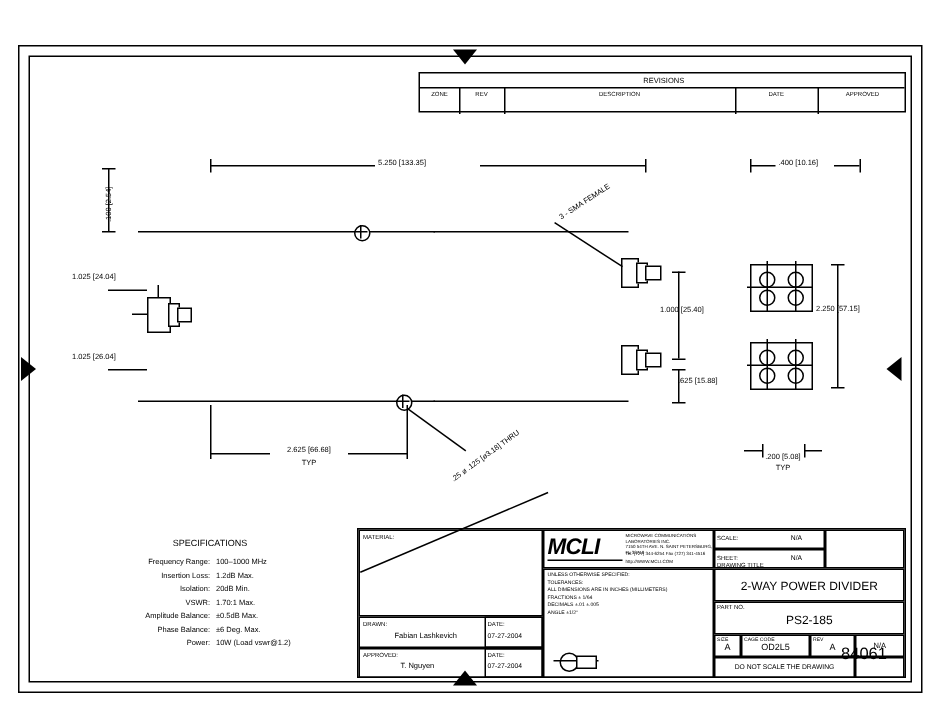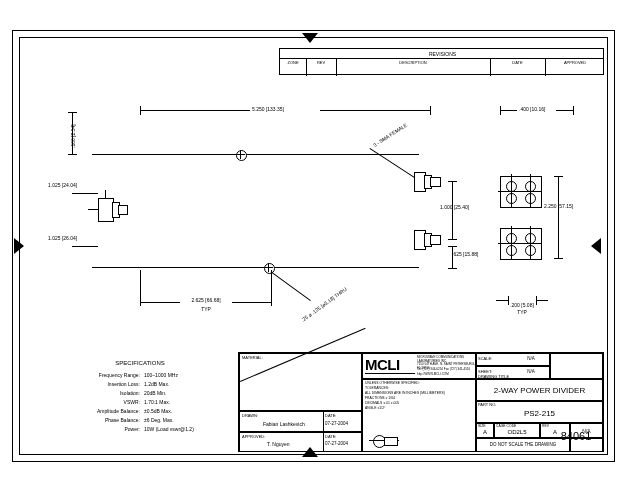--- a/index.html
+++ b/index.html
@@ -41,21 +41,21 @@
   #tb{position:absolute;left:238px;top:352px;width:366px;height:100px;border:1px solid #000;box-sizing:border-box;}
   #tb .c{position:absolute;box-sizing:border-box;}
   #tb .bd{border:1px solid #000;}
 
   
   #spec{position:absolute;left:60px;top:360px;width:160px;height:70px;}
 
   
   .blk{position:absolute;border:1px solid #000;background:#fff;}
   .dot{position:absolute;border:1px solid #000;border-radius:50%;background:#fff;}
-  .logo{position:absolute;font-family:"Liberation Sans",sans-serif;font-weight:bold;}
+  .logo{position:absolute;font-family:"Liberation Sans",sans-serif;font-style:italic;font-weight:bold;}
 </style>
 </head>
 <body>
 
 <div id="sheet">
 
   <div id="frame-outer"></div>
   <div id="frame-inner"></div>
 
   <div class="arrow arrow-d" style="left:302px;top:33px;"></div>
@@ -241,21 +241,21 @@
     <div class="txt t45 ctr" style="left:275px;top:3px;width:34px;">N/A</div>
     <div class="txt t4" style="left:239px;top:16px;">SHEET:</div>
     <div class="txt t45 ctr" style="left:275px;top:16px;width:34px;">N/A</div>
 
     <div class="c bd" style="left:237px;top:26px;width:127px;height:22px;"></div>
     <div class="txt t4" style="left:239px;top:21px;">DRAWING TITLE</div>
     <div class="txt t8 ctr" style="left:237px;top:33px;width:127px;">2-WAY POWER DIVIDER</div>
 
     <div class="c bd" style="left:237px;top:48px;width:127px;height:22px;"></div>
     <div class="txt t4" style="left:239px;top:49px;">PART NO.</div>
-    <div class="txt t8 ctr" style="left:237px;top:56px;width:127px;">PS2-215</div>
+    <div class="txt t8 ctr" style="left:237px;top:56px;width:127px;">PS2-185</div>
 
     <div class="c bd" style="left:237px;top:70px;width:18px;height:15px;"></div>
     <div class="txt" style="left:239px;top:71px;font-size:3.4px;">SIZE</div>
     <div class="txt t6 ctr" style="left:237px;top:76px;width:18px;">A</div>
 
     <div class="c bd" style="left:255px;top:70px;width:46px;height:15px;"></div>
     <div class="txt" style="left:257px;top:71px;font-size:3.4px;">CAGE CODE</div>
     <div class="txt t6 ctr" style="left:255px;top:76px;width:46px;">OD2L5</div>
 
     <div class="c bd" style="left:301px;top:70px;width:30px;height:15px;"></div>

